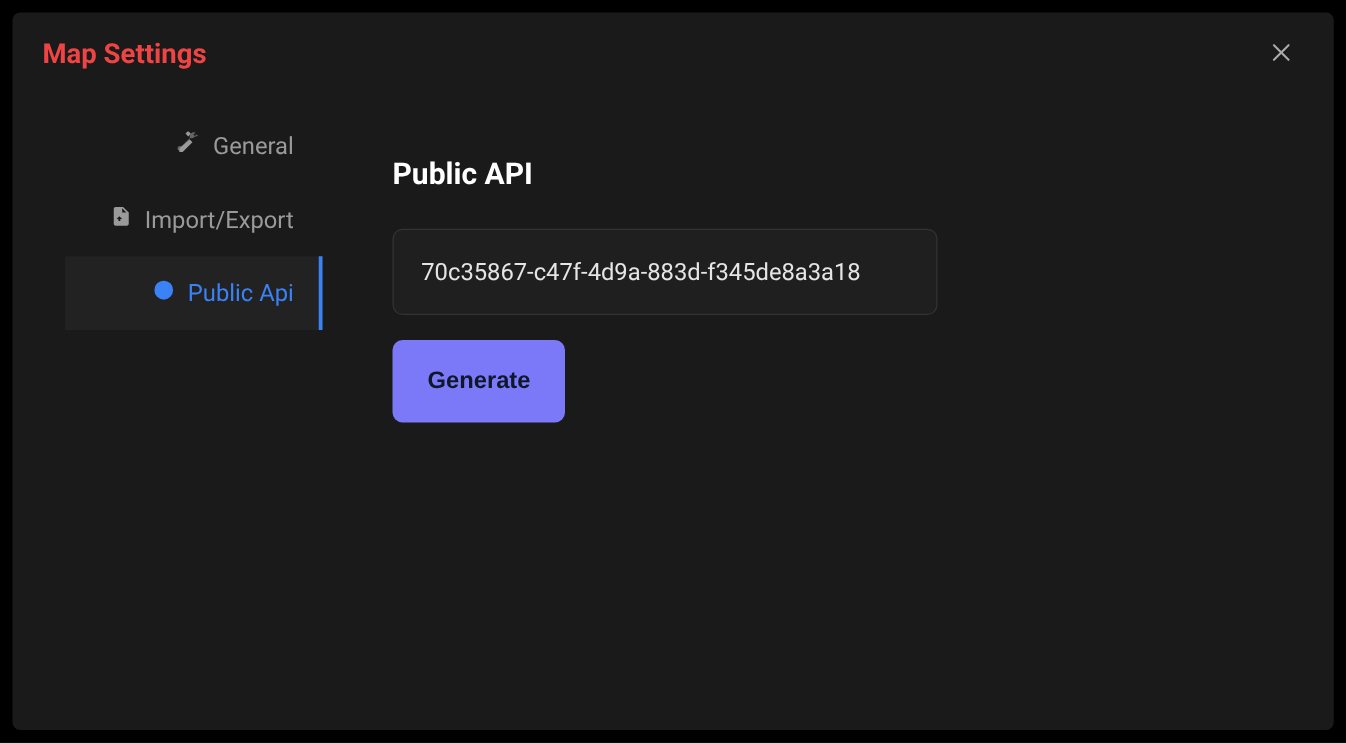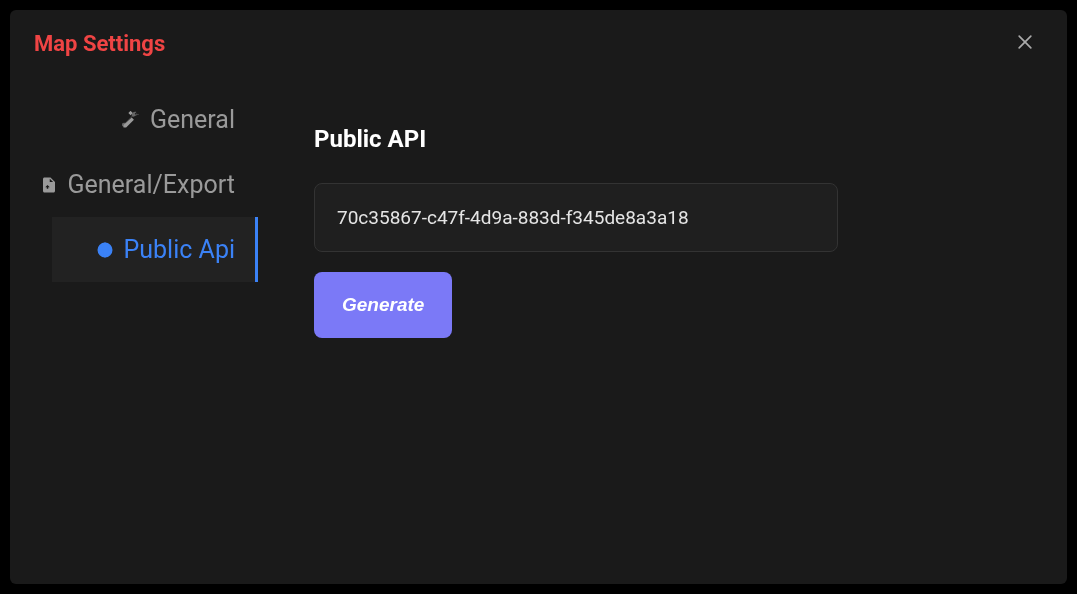--- a/index.html
+++ b/index.html
@@ -51,26 +51,26 @@
       display: flex;
       flex: 1;
       overflow: hidden;
     }
     .sidebar {
       width: 248px;
       padding-top: 10px;
     }
     .sidebar-item {
       display: flex;
-      align-items: center;
+      align-items: flex-start;
       justify-content: flex-end;
       gap: 10px;
       padding: 18px 20px;
       color: #9a9a9a;
-      font-size: 25px;
+      font-size: 19px;
       cursor: pointer;
       border-right: 3px solid transparent;
       margin-left: 42px;
     }
     .sidebar-item.active {
       background: #222;
       color: #3b82f6;
       border-right: 3px solid #3b82f6;
     }
     .sidebar-item.active .sidebar-icon svg {
@@ -95,39 +95,38 @@
       font-weight: 700;
       margin-bottom: 30px;
     }
     .api-key-field {
       background: #1f1f1f;
       border: 1px solid #333;
       border-radius: 8px;
       padding: 22px 22px;
       color: #e5e5e5;
       font-size: 19px;
-      width: 524px;
+      width: 436px;
       margin-bottom: 20px;
     }
     .button-row {
       display: flex;
       gap: 16px;
     }
     .btn {
       border: none;
       border-radius: 8px;
       padding: 22px 28px;
       font-size: 19px;
       font-weight: 600;
       cursor: pointer;
     }
     .btn-generate {
       background: #7b79f7;
-      color: #ffffff;
-      font-style: italic;
+      color: #0f172a;
     }
     .btn-copy {
       background: #1d5fd8;
       color: #fff;
     }
   </style>
 </head>
 <body>
 
 <div class="modal">
@@ -152,21 +151,21 @@
           </svg>
         </span>
         <span>General</span>
       </div>
       <div class="sidebar-item">
         <span class="sidebar-icon">
           <svg viewBox="0 0 24 24" fill="#9a9a9a">
             <path d="M14 2H6c-1.1 0-2 .9-2 2v16c0 1.1.9 2 2 2h12c1.1 0 2-.9 2-2V8l-6-6zm-1 13h-2v2h-2v-2H7l3-3 3 3zm0-8V3.5L17.5 8H13z"></path>
           </svg>
         </span>
-        <span>General/Export</span>
+        <span>Import/Export</span>
       </div>
       <div class="sidebar-item active">
         <span class="sidebar-icon">
           <svg viewBox="0 0 24 24" fill="none" stroke="#3b82f6" stroke-width="2">
             <circle cx="12" cy="12" r="9"></circle>
             <ellipse cx="12" cy="12" rx="4" ry="9"></ellipse>
             <line x1="3" y1="12" x2="21" y2="12"></line>
           </svg>
         </span>
         <span>Public Api</span>

